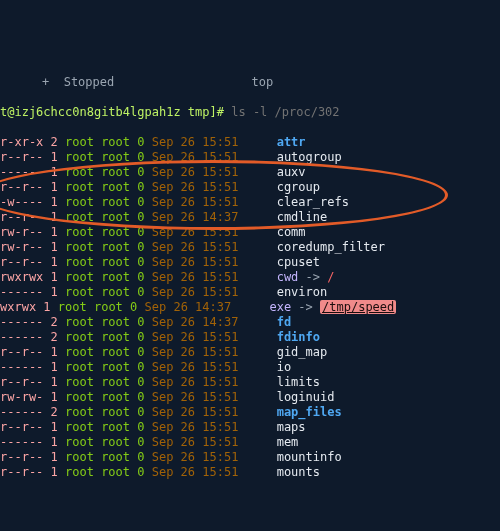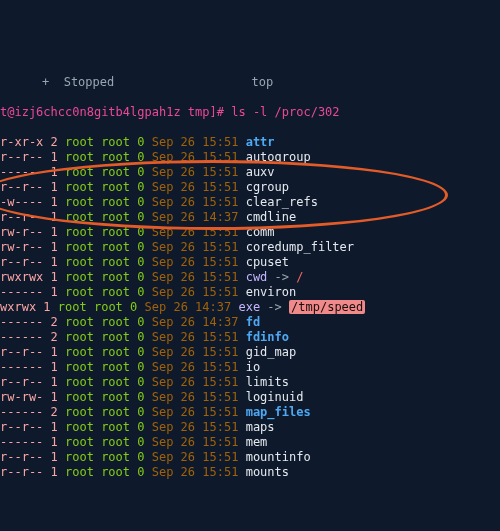--- a/index.html
+++ b/index.html
@@ -12,30 +12,30 @@
     width: 500px;
     height: 531px;
     overflow: hidden;
     white-space: pre;
   }
   .wrap { padding: 0; position: relative; }
   .line { height: 15px; }
   .perm  { color: #fca5a5; }
   .own   { color: #84cc16; }
   .date  { color: #a16207; }
-  .fname { color: #e4e9ef; }
+  .fname { color: #e4e9ef; margin-left: 31px; }
   .fname.dir  { color: #4fa8f2; font-weight: bold; }
   .fname.link { color: #c4b5fd; font-weight: normal; }
   .arrow { color: #9aa5b1; }
   .target { color: #9aa5b1; }
   .target.red { color: #f56565; }
-  .target.hl { background: #f08a8a; color: #1a0d0d; padding: 0 2px; border-radius: 2px; }
+  .target.hl { background: #f08a8a; color: #1a0d0d; padding: 0 2px; border-radius: 2px; text-decoration: underline; }
   .prompt { color: #e4e9ef; }
-  .prompt .host { color: #ec4899; margin-top: 24px; }
-  .prompt .cmd  { color: #ec4899; }
+  .prompt .host { color: #bef264; margin-top: 24px; }
+  .prompt .cmd  { color: #737373; }
   .stopped { color: #9aa5b1; padding-left: 42px; }
   .header0 { color: #9aa5b1; }
   .ellipse {
     position: absolute;
     border: 3px solid #e25b28;
     border-radius: 50%;
     pointer-events: none;
   }
 </style>
 </head>

